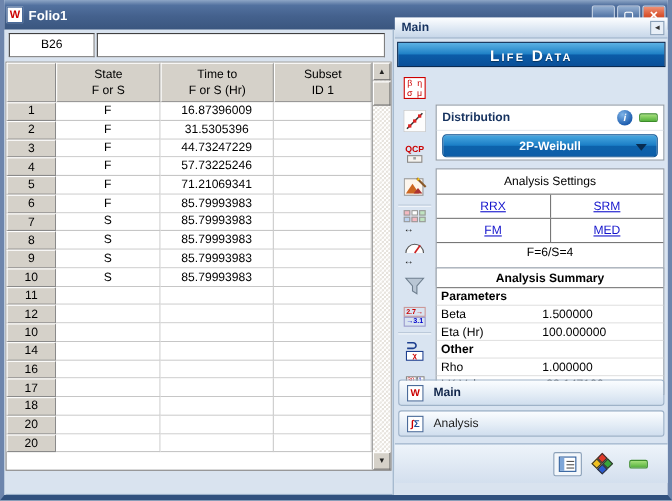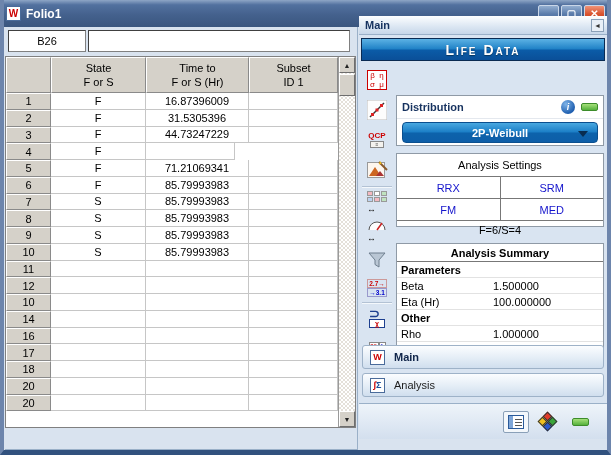--- a/index.html
+++ b/index.html
@@ -114,24 +114,24 @@
               color:#fff; font-size:9px; font-weight:bold; font-style:italic;
               display:flex; align-items:center; justify-content:center; }
   .greenbar { width:17px; height:8px; border-radius:2px; border:1px solid #3c8c2a;
               background:linear-gradient(180deg,#a5e07a 0%,#55b13c 100%); }
   .dropdown { margin:3px 5px 0; height:21px; border:1px solid #0a4f8f; border-radius:4px;
               background:linear-gradient(180deg,#49a8e0 0%,#1b7ec6 48%,#0d62ab 52%,#0d5ea8 100%);
               color:#fff; font-weight:bold; display:flex; align-items:center; justify-content:center; position:relative; }
   .dropdown .caret { position:absolute; right:9px; top:8px; width:0; height:0;
               border-left:5px solid transparent; border-right:5px solid transparent; border-top:6px solid #082c50; }
 
-  .settingsbox { top:91px; height:74px; }
+  .settingsbox { top:91px; height:107px; }
   .settings-title { height:23px; display:flex; align-items:center; justify-content:center; border-bottom:1px solid #777; }
   .settings-gridrow { height:22px; display:flex; border-bottom:1px solid #777; }
-  .settings-gridrow .opt { flex:1; display:flex; align-items:center; justify-content:center; color:#1414cc; }
+  .settings-gridrow .opt { flex:1; display:flex; align-items:center; justify-content:center; color:#1414cc;text-decoration:underline; }
   .settings-gridrow .opt:first-child { border-right:1px solid #777; }
   .settings-result { height:17px; display:flex; align-items:center; justify-content:center; }
 
   .summarybox { top:181px; height:116px; }
   .summary-title { height:18px; display:flex; align-items:center; justify-content:center;
                    font-weight:bold; border-bottom:1px solid #777; }
   .sumrow { height:16px; display:flex; align-items:center; border-bottom:1px solid #e2e2e2; padding:0 4px; }
   .sumrow.groupname { font-weight:bold; }
   .sumrow .k { width:92px; } .sumrow .v { flex:1; }
 
@@ -222,20 +222,21 @@
             </div>
             <div class="srow">
               <div class="cell c0">3</div>
               <div class="cell c1">F</div>
               <div class="cell c2">44.73247229</div>
               <div class="cell c3"></div>
             </div>
             <div class="srow">
               <div class="cell c0">4</div>
               <div class="cell c1">F</div>
+              <div class="cell c2">57.73225246</div>
               <div class="cell c3"></div>
             </div>
             <div class="srow">
               <div class="cell c0">5</div>
               <div class="cell c1">F</div>
               <div class="cell c2">71.21069341</div>
               <div class="cell c3"></div>
             </div>
             <div class="srow">
               <div class="cell c0">6</div>

